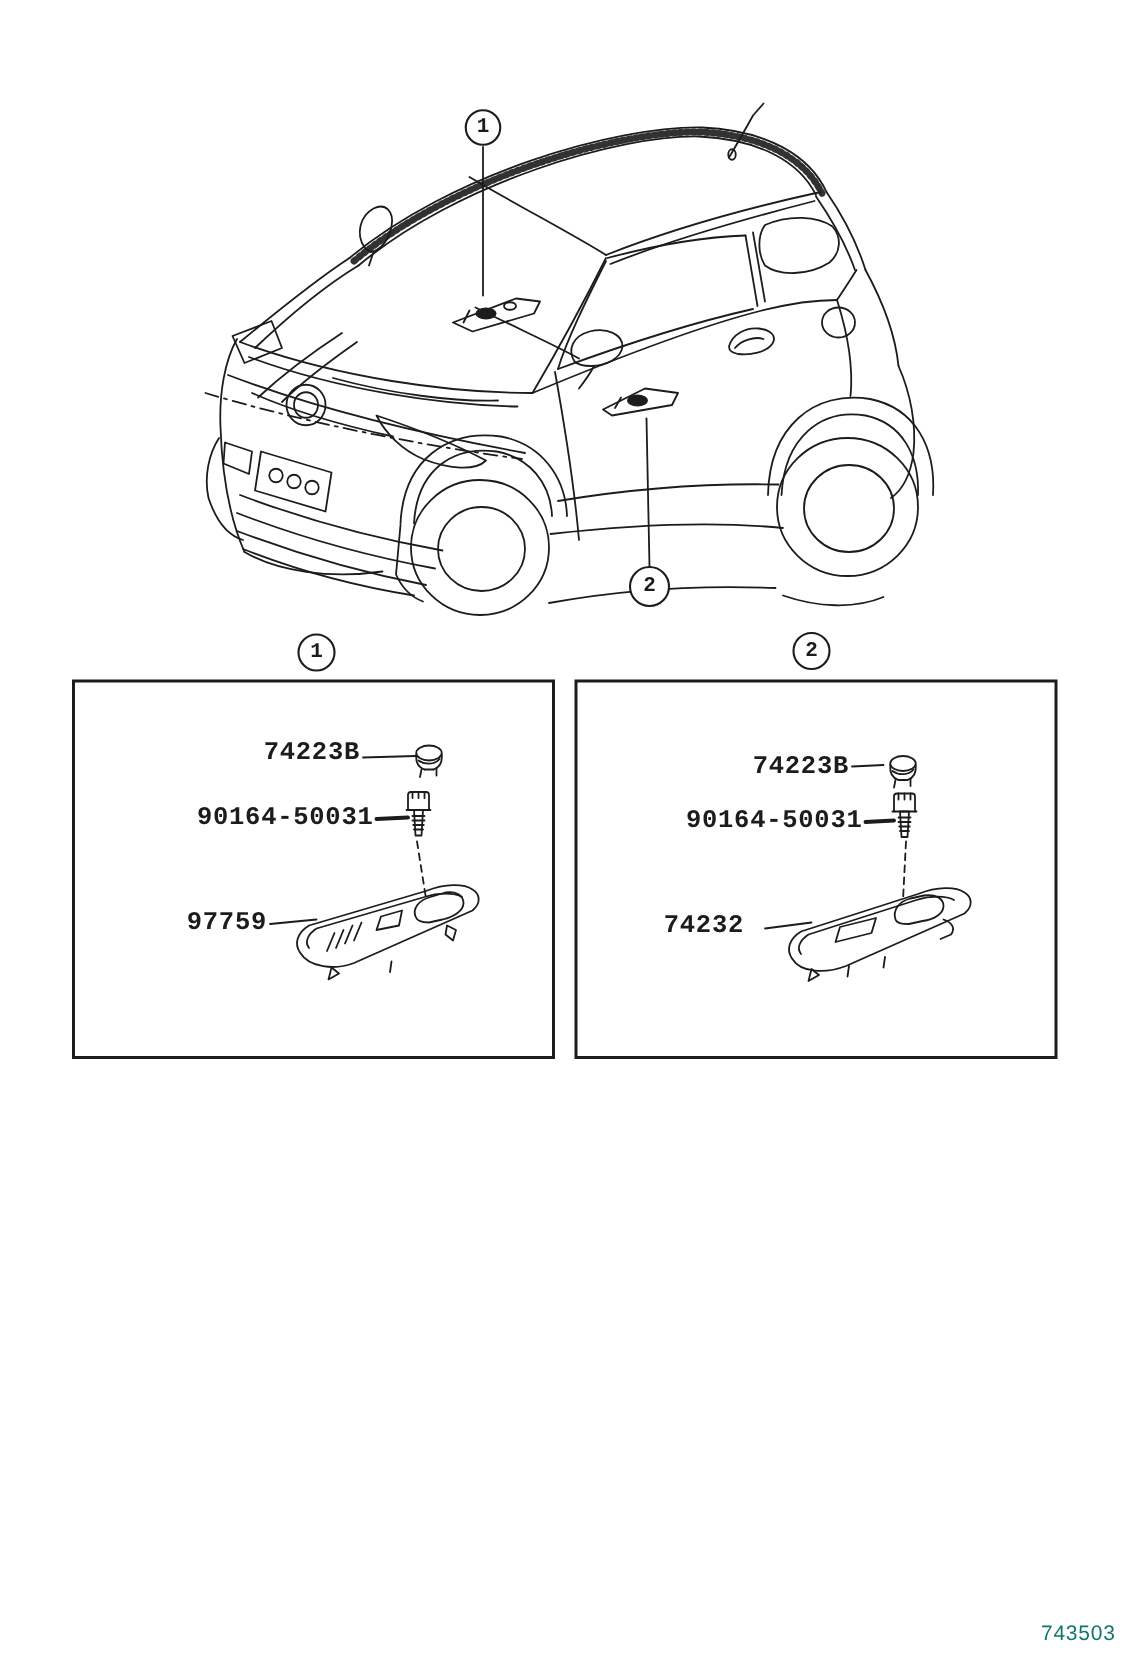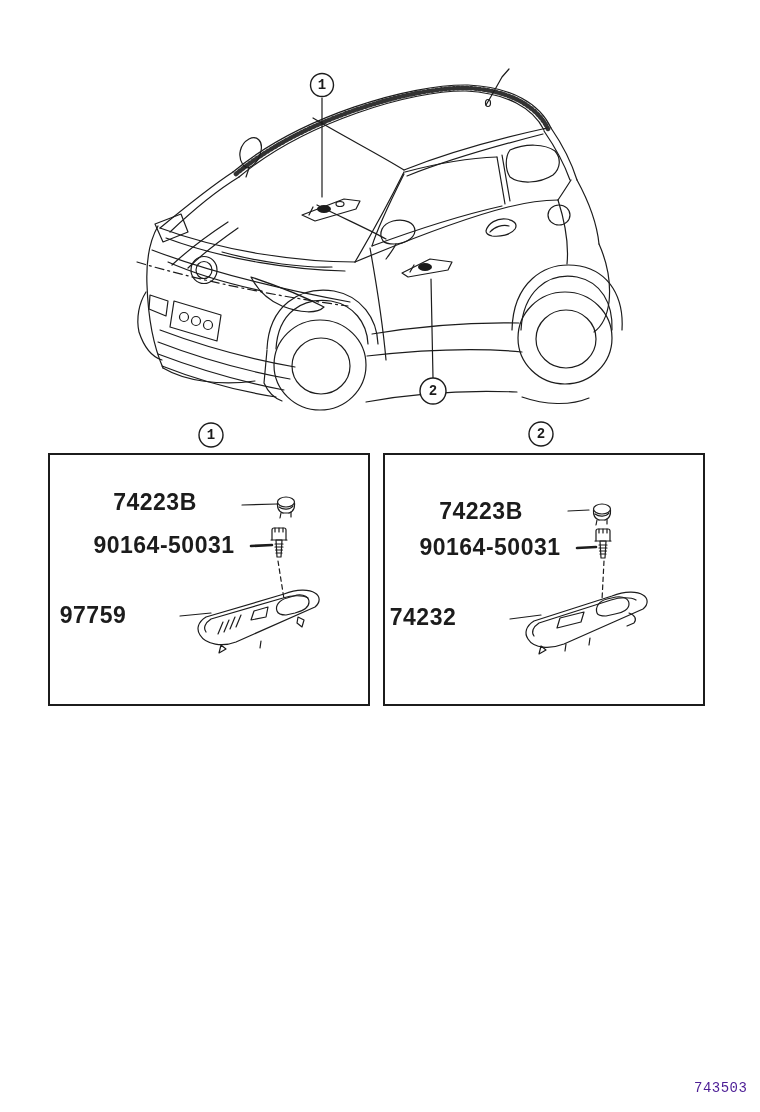--- a/index.html
+++ b/index.html
@@ -18,34 +18,34 @@
   .art .dashdot{ stroke-dasharray:9 4 2 4; }
   .art .dashed{ stroke-dasharray:4.5 3.5; }
   .art .thickleader{ stroke-width:2.6; }
   .art .blob{ fill:var(--ink); stroke:none; }
   .art .callout-circle{ fill:var(--paper); stroke-width:1.4; }
   .part-box{
     position:absolute; border:2px solid var(--ink); background:transparent;
     box-sizing:border-box;
   }
   .part-label{
-    position:absolute; width:170px; text-align:center; white-space:nowrap;
-    font-family:Liberation Sans, sans-serif;
-    font-weight:700; font-size:23px; line-height:19px;
+    position:absolute; width:170px; text-align:right; white-space:nowrap;
+    font-family:Liberation Mono, monospace;
+    font-weight:700; font-size:17px; line-height:19px;
     letter-spacing:.5px; color:var(--ink);
   }
   .callout-num{
     position:absolute; width:26px; height:26px; text-align:center;
     line-height:26px; font-family:"Liberation Mono","DejaVu Sans Mono",monospace;
     font-weight:700; font-size:14px; color:var(--ink);
   }
   .footer-code{
     position:absolute; left:694px; top:1080px;
-    font-family:Liberation Mono, monospace;
-    font-size:14px; letter-spacing:.5px; color:#4c1d95;
+    font-family:Liberation Sans, sans-serif;
+    font-size:14px; letter-spacing:.5px; color:#0f766e;
   }
 </style>
 </head>
 <body>
 
 <div class="stage">
 
   <svg class="art" viewBox="0 0 760 1112">
 
     <g>
@@ -212,16 +212,16 @@
   <div class="callout-num" style="left:309px; top:72px;">1</div>
   <div class="callout-num" style="left:420px; top:378px;">2</div>
   <div class="callout-num" style="left:198px; top:422px;">1</div>
   <div class="callout-num" style="left:528px; top:421px;">2</div>
 
   <div class="part-label" style="left:70px;  top:493px;">74223B</div>
   <div class="part-label" style="left:79px;  top:536px;">90164-50031</div>
   <div class="part-label" style="left:8px;   top:606px;">97759</div>
   <div class="part-label" style="left:396px; top:502px;">74223B</div>
   <div class="part-label" style="left:405px; top:538px;">90164-50031</div>
-  <div class="part-label" style="left:338px; top:608px;">74232</div>
+  <div class="part-label" style="left:326px; top:608px;">74232</div>
 
   <div class="footer-code">743503</div>
 </div>
 
 </body></html>

